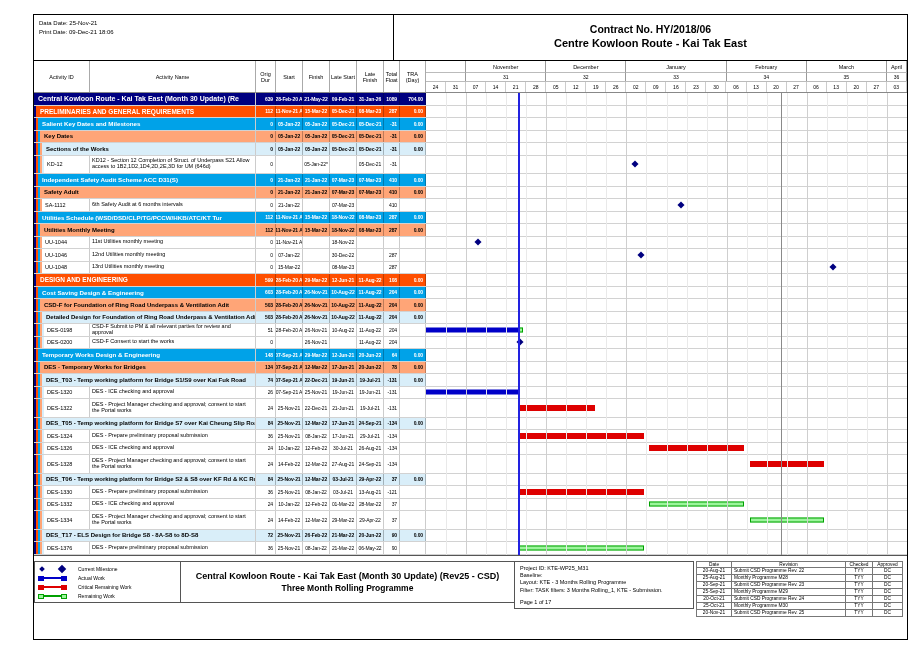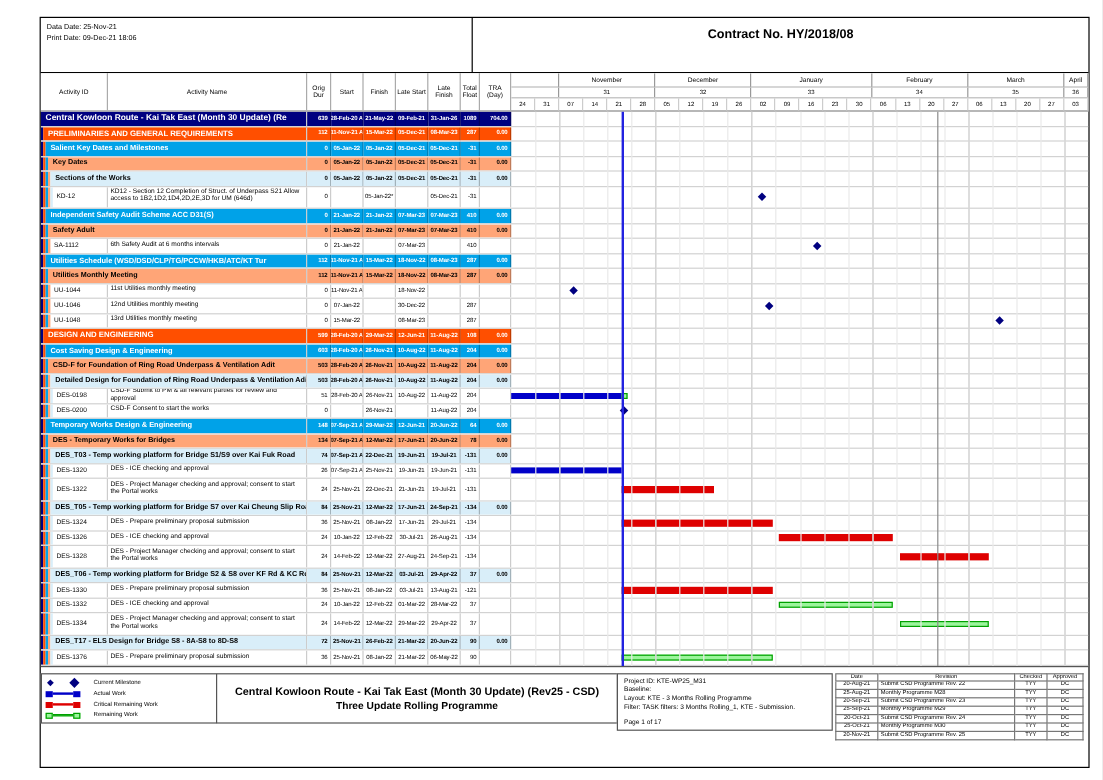--- a/index.html
+++ b/index.html
@@ -105,21 +105,22 @@
 
 <div class="canvas">
   <div class="page">
 
     <div class="hdr">
       <div class="hdr-left">
         <div>Data Date: 25-Nov-21</div>
         <div>Print Date: 09-Dec-21 18:06</div>
       </div>
       <div class="hdr-center">
-        <div class="hc1">Contract No. HY/2018/08</div>
+        <div class="hc1">Contract No. HY/2018/06</div>
+        <div class="hc2">Centre Kowloon Route - Kai Tak East</div>
       </div>
     </div>
 
     <div class="main">
       <div class="colhead">
         <div id="colhead-left">
             <div class="chcell" style="width: 56px;">Activity ID</div>
             <div class="chcell" style="width: 166px;">Activity Name</div>
             <div class="chcell" style="width: 20px;">Orig Dur</div>
             <div class="chcell" style="width: 27px;">Start</div>
@@ -803,21 +804,21 @@
             <div class="lg-ic ic-remaining">
               <div class="sq"></div>
               <div class="ln"></div>
               <div class="sq"></div>
             </div>
             <div class="lg-lb">Remaining Work</div>
           </div>
         </div>
       <div class="fbox f-title">
         <div class="ft1">Central Kowloon Route - Kai Tak East (Month 30 Update) (Rev25 - CSD)</div>
-        <div class="ft2">Three Update Rolling Programme</div>
+        <div class="ft2">Three Month Rolling Programme</div>
       </div>
       <div class="fbox f-info">
         <div>Project ID: KTE-WP25_M31</div>
         <div>Baseline:</div>
         <div>Layout: KTE - 3 Months Rolling Programme</div>
         <div>Filter: TASK filters: 3 Months Rolling_1, KTE - Submission.</div>
         <div class="f-page">Page 1 of 17</div>
       </div>
       <div class="f-rev">
         <div id="rev-table">

